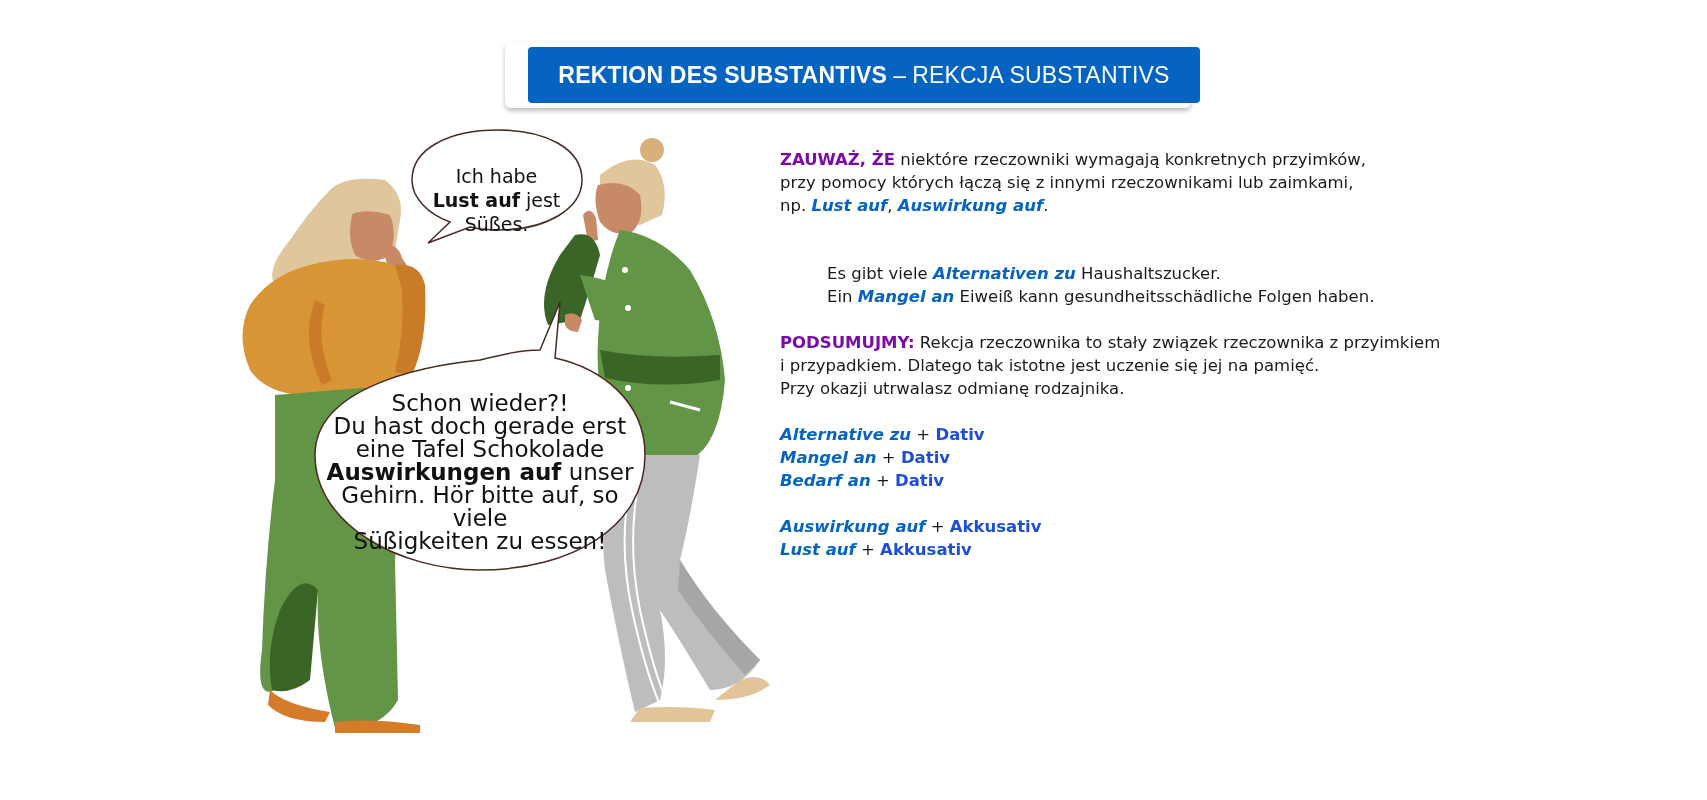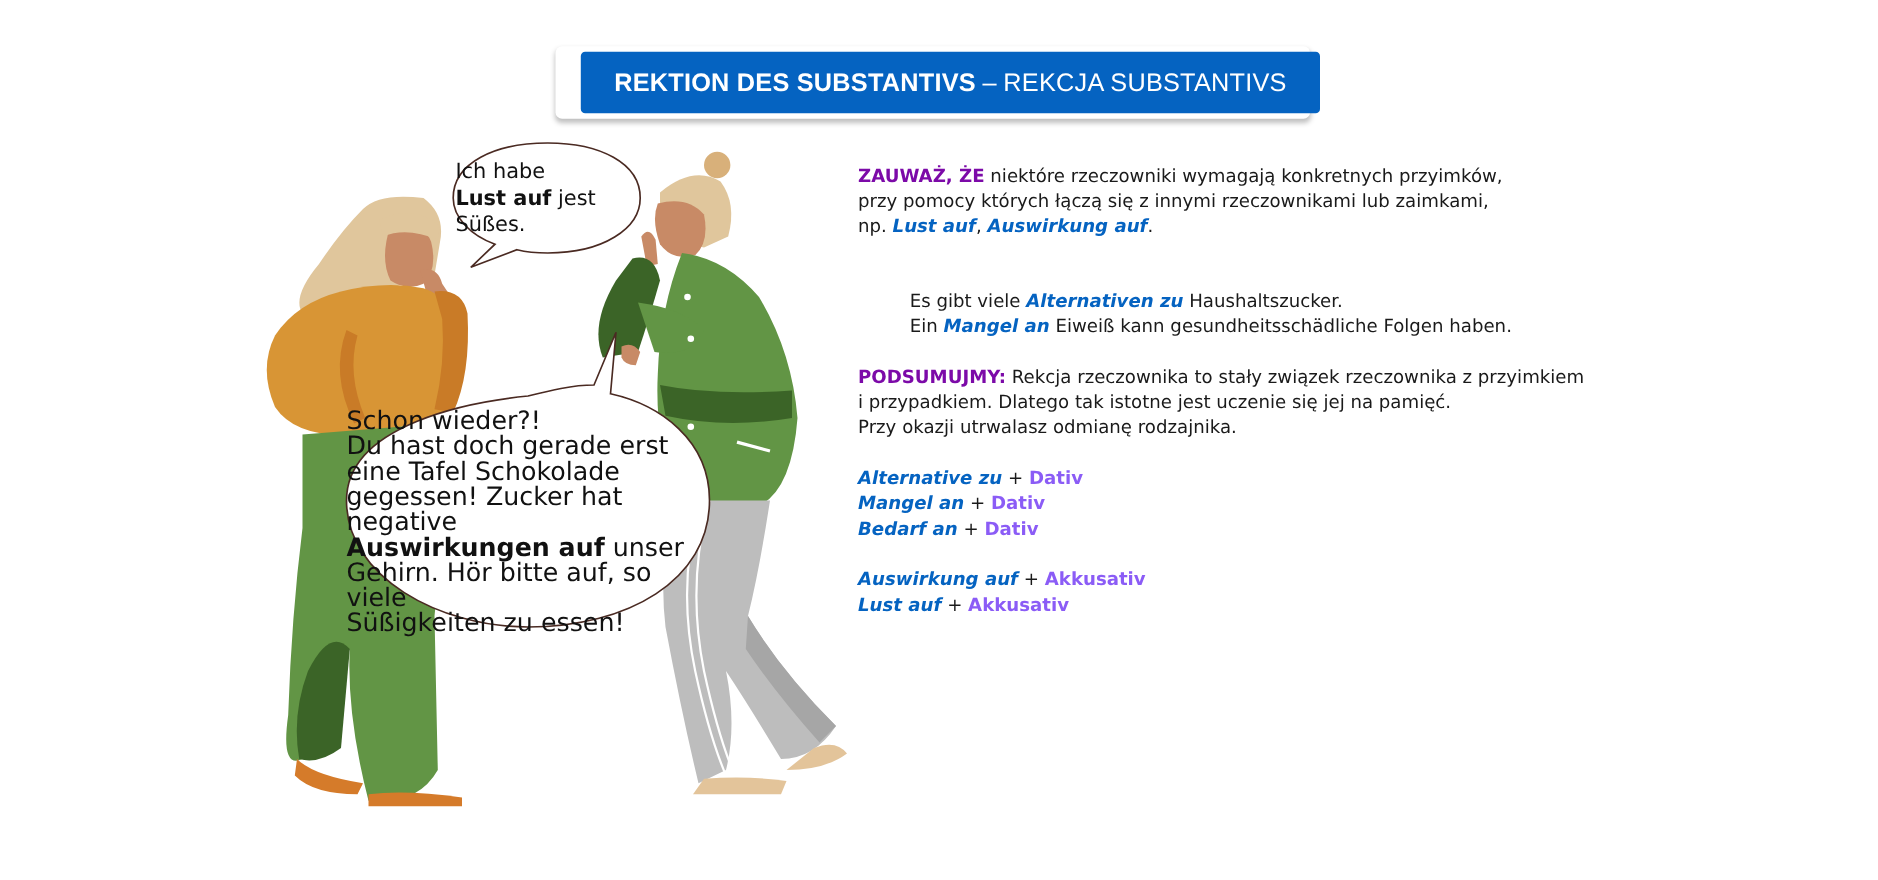--- a/index.html
+++ b/index.html
@@ -8,33 +8,33 @@
   .title-wrap { position:absolute; left:505px; top:42px; width:686px; height:66px;
                 background:#fff; border-radius:6px; box-shadow:0 3px 5px rgba(0,0,0,0.25); }
   .title-bar { position:absolute; left:512px; top:47px; width:672px; height:56px;
                background:#0563c1; border-radius:4px; color:#fff; display:flex;
                align-items:center; justify-content:center; font-size:23px; letter-spacing:0.2px;margin-left:16px; }
   .title-bar b { font-weight:bold; }
   .title-bar .sep { margin:0 6px; }
 
   .illus { position:absolute; left:230px; top:120px; width:560px; height:620px; }
 
-  .bubble-text { position:absolute; text-align:left; font-family:"DejaVu Sans", sans-serif; color:#111; }
+  .bubble-text { position:absolute; text-align:center; font-family:"DejaVu Sans", sans-serif; color:#111;margin-top:20px; }
   .bubble1-text { left:414px; top:144px; width:165px; font-size:19px; line-height:24px; }
   .bubble2-text { left:315px; top:372px; width:330px; font-size:23px; line-height:23px; }
   .bubble-text b { font-weight:bold; }
 
   .content { position:absolute; left:779px; top:148px; width:760px; font-family:"DejaVu Sans", sans-serif;
              font-size:16.5px; line-height:22px; color:#1a1a1a; }
   .content p { margin:1px; }
   .gap { height:22px; }
   .indent { padding-left:47px; }
   .purple { color:#7c0aa8; font-weight:bold; }
   .blue { color:#0563c1; font-weight:bold; font-style:italic; }
-  .bold { font-weight:bold; color:#8b5cf6; }
+  .bold { font-weight:bold; color:#1d4ed8; }
 </style>
 </head>
 <body>
 
 <div class="title-wrap"></div>
 <div class="title-bar">
   <b>REKTION DES SUBSTANTIVS</b>
   <span class="sep">–</span>
   <span>REKCJA SUBSTANTIVS</span>
 </div>
@@ -99,21 +99,20 @@
 <div class="bubble-text bubble1-text">
   <div>Ich habe</div>
   <div><b>Lust auf</b><span> jest</span></div>
   <div>Süßes.</div>
 </div>
 
 <div class="bubble-text bubble2-text">
   <div>Schon wieder?!</div>
   <div>Du hast doch gerade erst</div>
   <div>eine Tafel Schokolade</div>
-  <div>gegessen! Zucker hat negative</div>
   <div><b>Auswirkungen auf</b><span> unser</span></div>
   <div>Gehirn. Hör bitte auf, so viele</div>
   <div>Süßigkeiten zu essen!</div>
 </div>
 
 <div class="content">
   <p><span class="purple">ZAUWAŻ, ŻE</span><span> niektóre rzeczowniki wymagają konkretnych przyimków,</span></p>
   <p>przy pomocy których łączą się z innymi rzeczownikami lub zaimkami,</p>
   <p><span>np. </span><span class="blue">Lust auf</span><span>, </span><span class="blue">Auswirkung auf</span><span>.</span></p>
   <div class="gap"></div>

